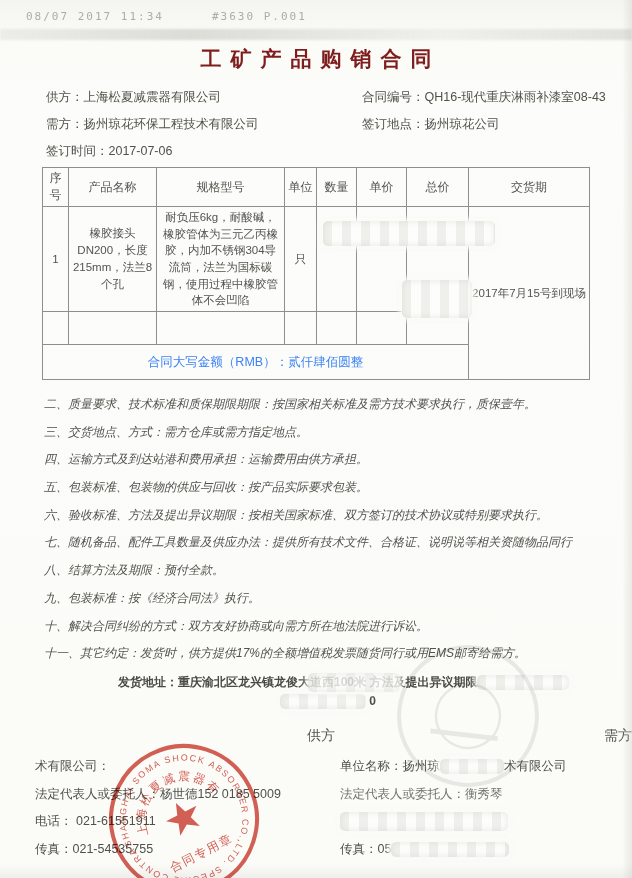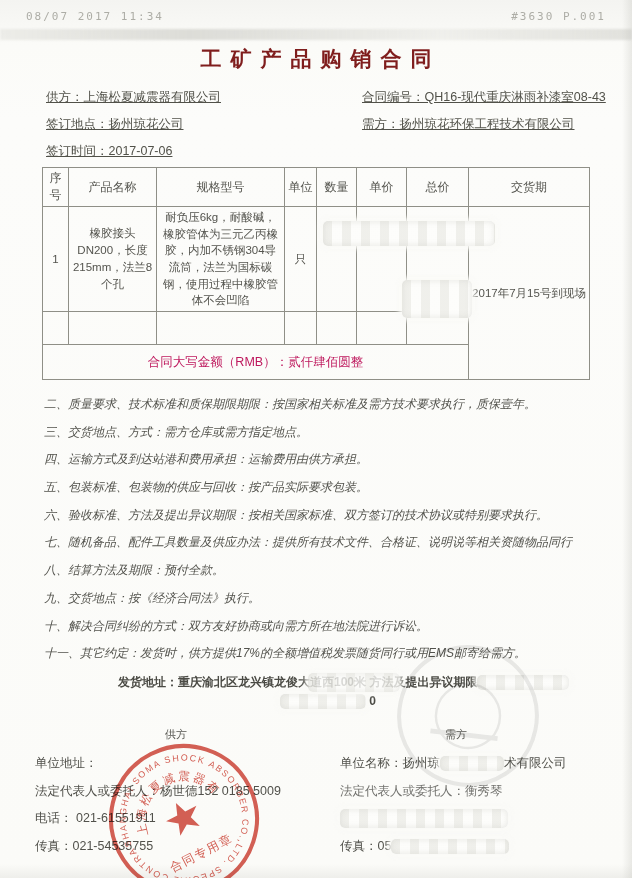--- a/index.html
+++ b/index.html
@@ -13,54 +13,54 @@
   }
   
   .scan-band{position:absolute;left:0;top:29px;width:100%;height:11px;
     background:linear-gradient(90deg,rgba(205,205,198,.28),rgba(185,185,178,.45) 30%,rgba(205,205,198,.22) 70%,rgba(190,190,183,.4));
     filter:blur(1px);}
   .scan-edge{position:absolute;right:0;top:0;width:10px;height:100%;
     background:linear-gradient(90deg,rgba(255,255,255,0),rgba(190,190,184,.30));}
   .scan-bottom{position:absolute;left:0;bottom:0;width:100%;height:14px;
     background:linear-gradient(180deg,rgba(255,255,255,0),rgba(200,200,194,.25));}
 
-  .fax-header{display:flex;justify-content:space-between;
+  .fax-header{display:flex;
     padding:10px 26px 0 26px;
     font-family:"DejaVu Sans Mono","Liberation Mono",monospace;
-    font-size:11px;color:#adada6;letter-spacing:2px;}
+    font-size:11px;color:#adada6;letter-spacing:2px;gap:48px;}
   .doc-title{margin-top:22px;text-align:center;font-size:21px;font-weight:600;
     letter-spacing:9px;color:#7f1d1d;text-indent:9px;}
 
   .info-grid{display:grid;grid-template-columns:316px 1fr;
     margin:16px 0 0 46px;row-gap:10px;font-size:12.5px;color:#515149;}
-  .info-grid div{white-space:nowrap;text-decoration:underline;}
+  .info-grid div{white-space:nowrap;}
 
   .table-wrap{position:relative;margin:7px 0 16px 42px;width:547px;}
   table.main{border-collapse:collapse;width:547px;table-layout:fixed;
     font-size:11.5px;color:#54544e;}
   table.main th,table.main td{border:1px solid #8f8f87;padding:2px 3px;
     text-align:center;vertical-align:middle;font-weight:normal;}
   table.main th{height:26px;font-size:12px;}
   tr.product-row td{height:90px;}
   tr.empty-row td{height:28px;}
   td.cell-spec{line-height:1.45;}
   td.cell-product{line-height:1.5;}
   td.cell-delivery{vertical-align:middle;padding-top:52px;line-height:1.6;}
   td.amount-cell{height:30px;text-align:left;font-weight:bold;font-size:12.5px;
-    padding-left:24px;color:#be185d;}
+    padding-left:24px;color:#3b82f6;}
 
   .clauses{margin:14px 20px 0 44px;font-size:12px;color:#52524c;font-style:italic;}
   .clauses p{margin:0 0 11.5px 0;line-height:1.35;white-space:nowrap;}
 
   .shipping{position:relative;margin:4px 0 0 118px;font-size:12px;font-weight:bold;
     color:#4a4a44;line-height:1.6;}
   .shipping .l2{margin-left:162px;}
 
   .sig-headers{display:grid;grid-template-columns:300px 1fr;margin:16px 0 4px 35px;
-    font-size:11px;color:#55554f;}
+    font-size:14px;color:#55554f;text-align:right;}
   .sig-headers div:first-child{padding-left:130px;}
   .sig-headers div:last-child{padding-left:110px;}
   .sig-grid{display:grid;grid-template-columns:305px 1fr;margin:8px 0 0 35px;
     font-size:12.5px;color:#51514b;}
   .sig-col .line{height:27.5px;line-height:27.5px;white-space:nowrap;}
   .faint-name{color:#72726e;font-family:Liberation Serif, serif;}
 
   
   .redact{
     background:
@@ -88,22 +88,22 @@
 <div class="fax-header">
   <span>08/07 2017  11:34</span>
   <span>#3630 P.001</span>
 </div>
 
 <div class="doc-title">工矿产品购销合同</div>
 
 <div class="info-grid">
   <div>供方：上海松夏减震器有限公司</div>
   <div>合同编号：QH16-现代重庆淋雨补漆室08-43</div>
+  <div>需方：扬州琼花环保工程技术有限公司</div>
   <div>签订地点：扬州琼花公司</div>
-  <div>需方：扬州琼花环保工程技术有限公司</div>
   <div>签订时间：2017-07-06</div>
 </div>
 
 <div class="table-wrap">
   <table class="main">
     <colgroup>
       <col style="width:26px">
         <col style="width:88px">
         <col style="width:128px">
       <col style="width:32px">
@@ -152,21 +152,21 @@
 </div>
 
 <div class="clauses">
   <p>二、质量要求、技术标准和质保期限期限：按国家相关标准及需方技术要求执行，质保壹年。</p>
   <p>三、交货地点、方式：需方仓库或需方指定地点。</p>
   <p>四、运输方式及到达站港和费用承担：运输费用由供方承担。</p>
   <p>五、包装标准、包装物的供应与回收：按产品实际要求包装。</p>
   <p>六、验收标准、方法及提出异议期限：按相关国家标准、双方签订的技术协议或特别要求执行。</p>
   <p>七、随机备品、配件工具数量及供应办法：提供所有技术文件、合格证、说明说等相关资随物品同行</p>
   <p>八、结算方法及期限：预付全款。</p>
-  <p>九、交货地点：按《经济合同法》执行。</p>
+  <p>九、包装标准：按《经济合同法》执行。</p>
   <p>十、解决合同纠纷的方式：双方友好协商或向需方所在地法院进行诉讼。</p>
   <p>十一、其它约定：发货时，供方提供17%的全额增值税发票随货同行或用EMS邮寄给需方。</p>
 </div>
 
 <div class="shipping">
   <div>
     <span>发货地址：重庆渝北区龙兴镇龙俊大道西100米</span>
     <span>方法及提出异议期限</span><span class="redact inline" style="width:92px;"></span>
     <div class="redact abs translucent" style="left:190px;top:0px;width:92px;height:19px;"></div>
   </div>
@@ -176,21 +176,21 @@
   </div>
 </div>
 
 <div class="sig-headers">
   <div>供方</div>
   <div>需方</div>
 </div>
 
 <div class="sig-grid">
   <div class="sig-col">
-    <div class="line">单位地址：</div>
+    <div class="line">术有限公司：</div>
     <div class="line">法定代表人或委托人：杨世德152 0185 5009</div>
     <div class="line">电话： 021-61551911</div>
     <div class="line">传真：021-54535755</div>
   </div>
   <div class="sig-col">
     <div class="line">
       <span>单位名称：扬州琼</span><span class="redact inline" style="width:64px;"></span><span>术有限公司</span>
     </div>
     <div class="line faint-name">法定代表人或委托人：衡秀琴</div>
     <div class="line">

